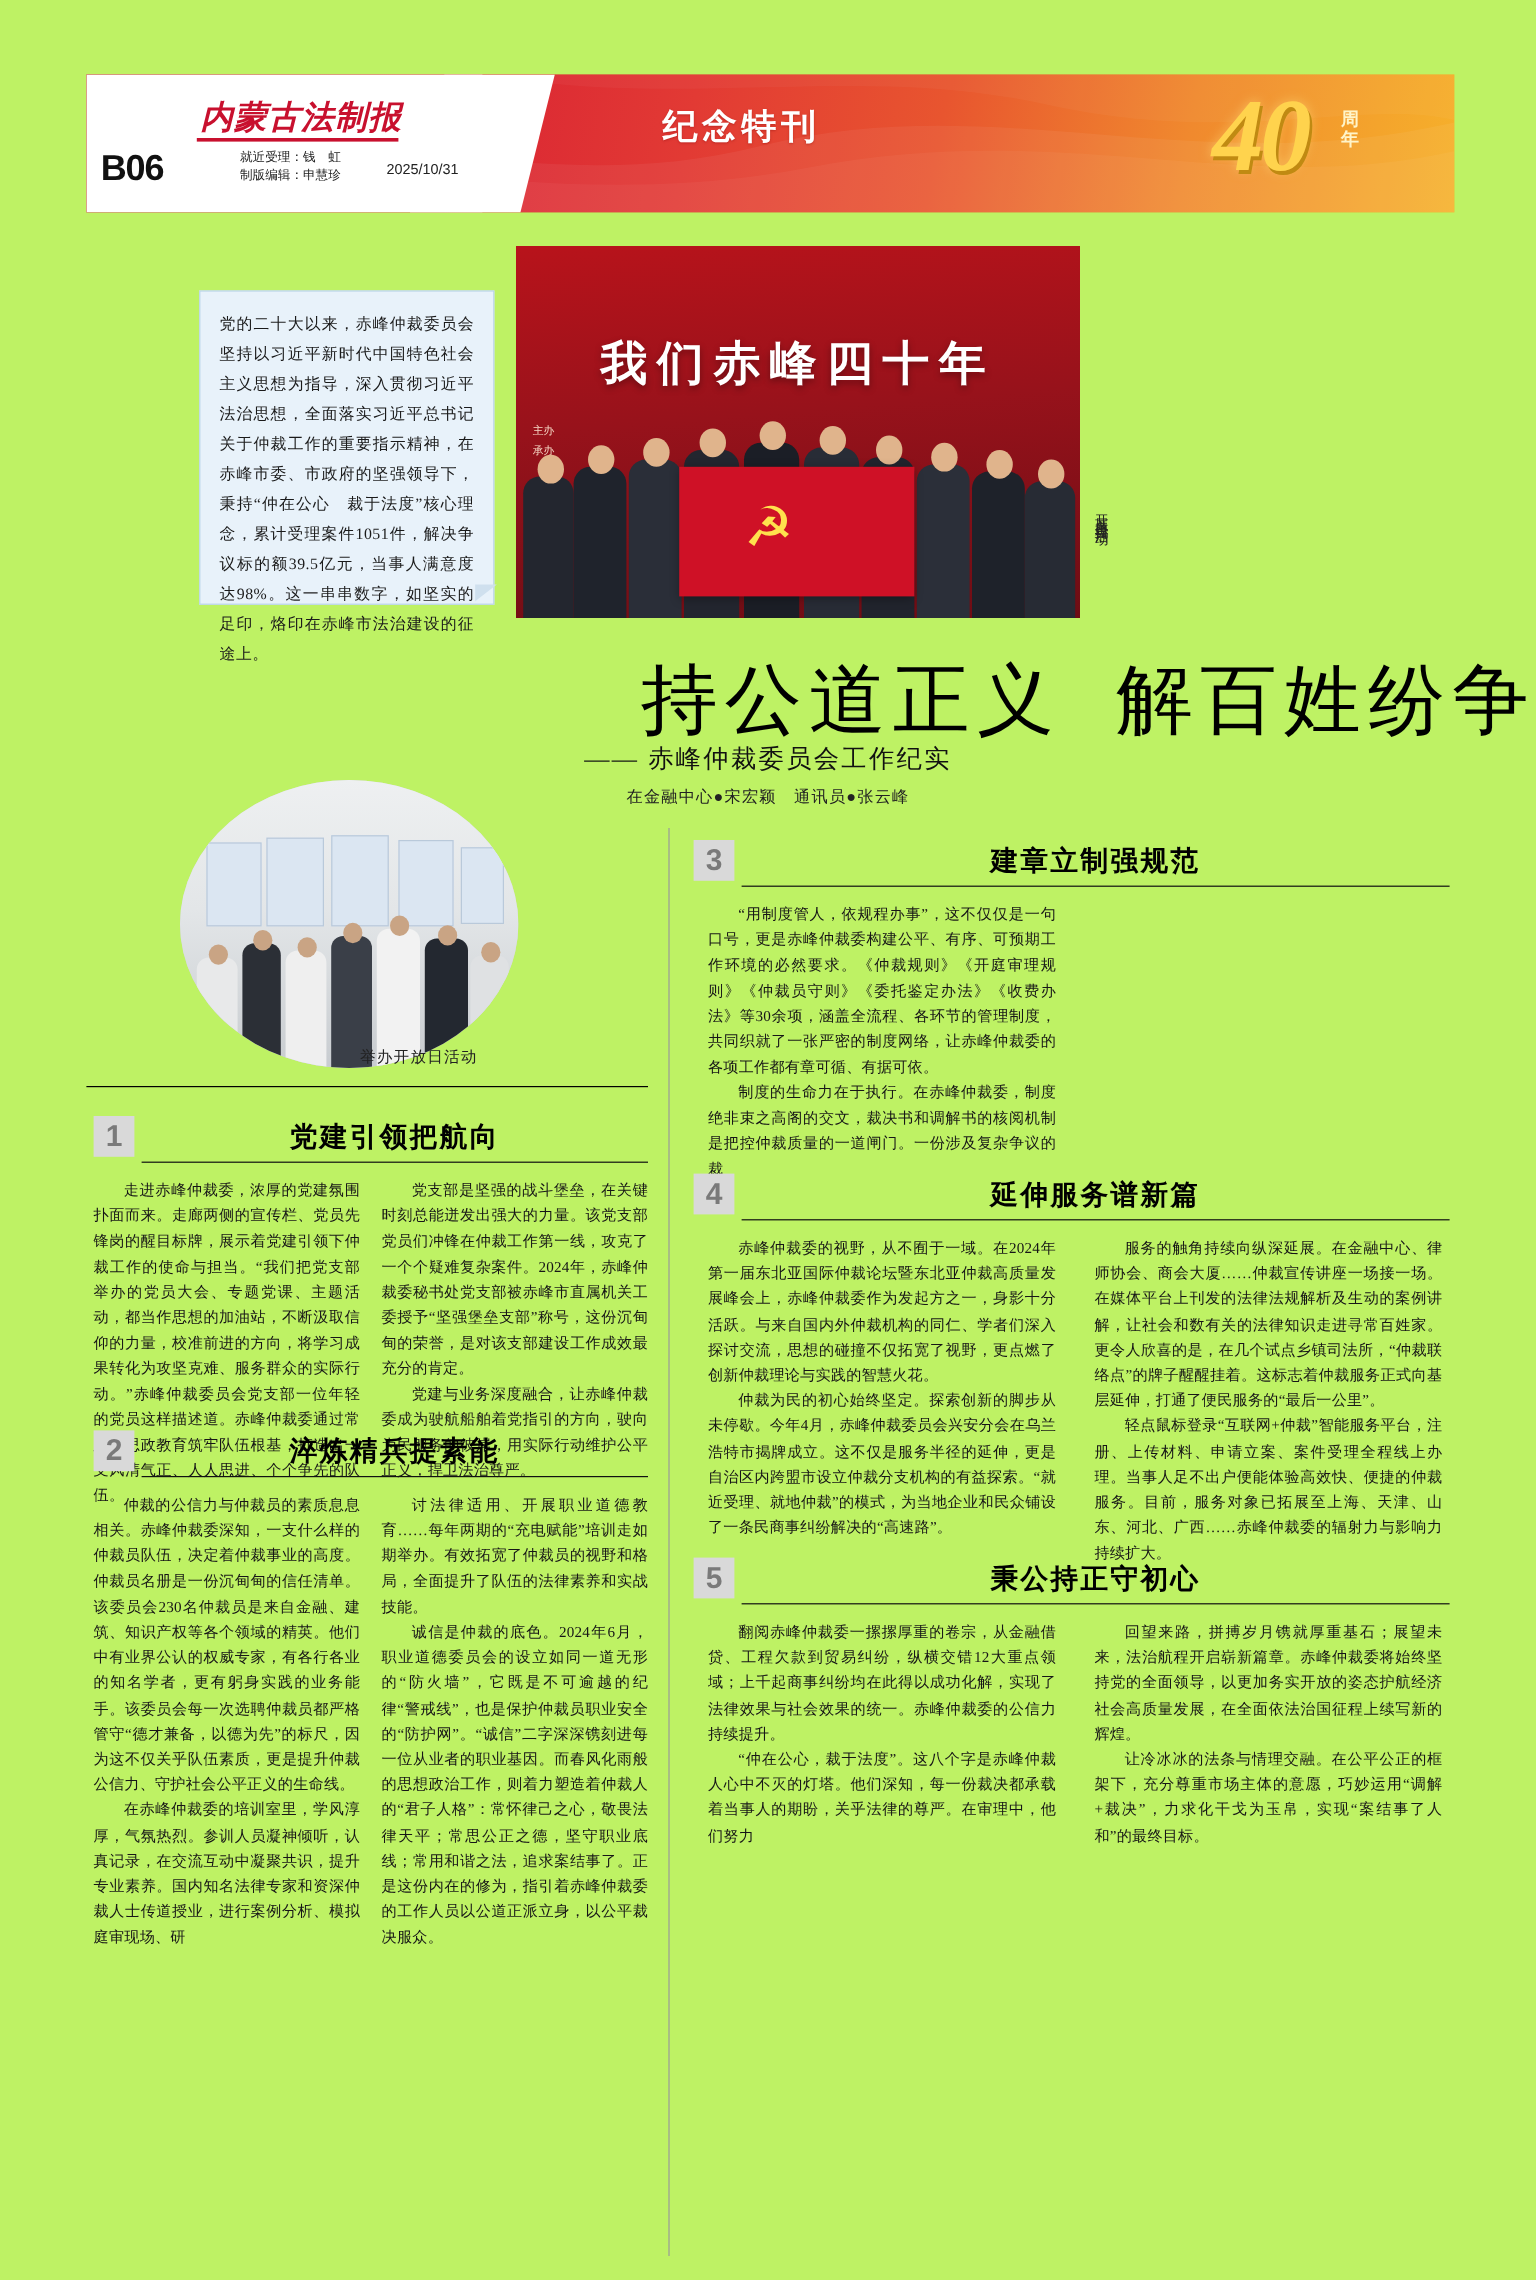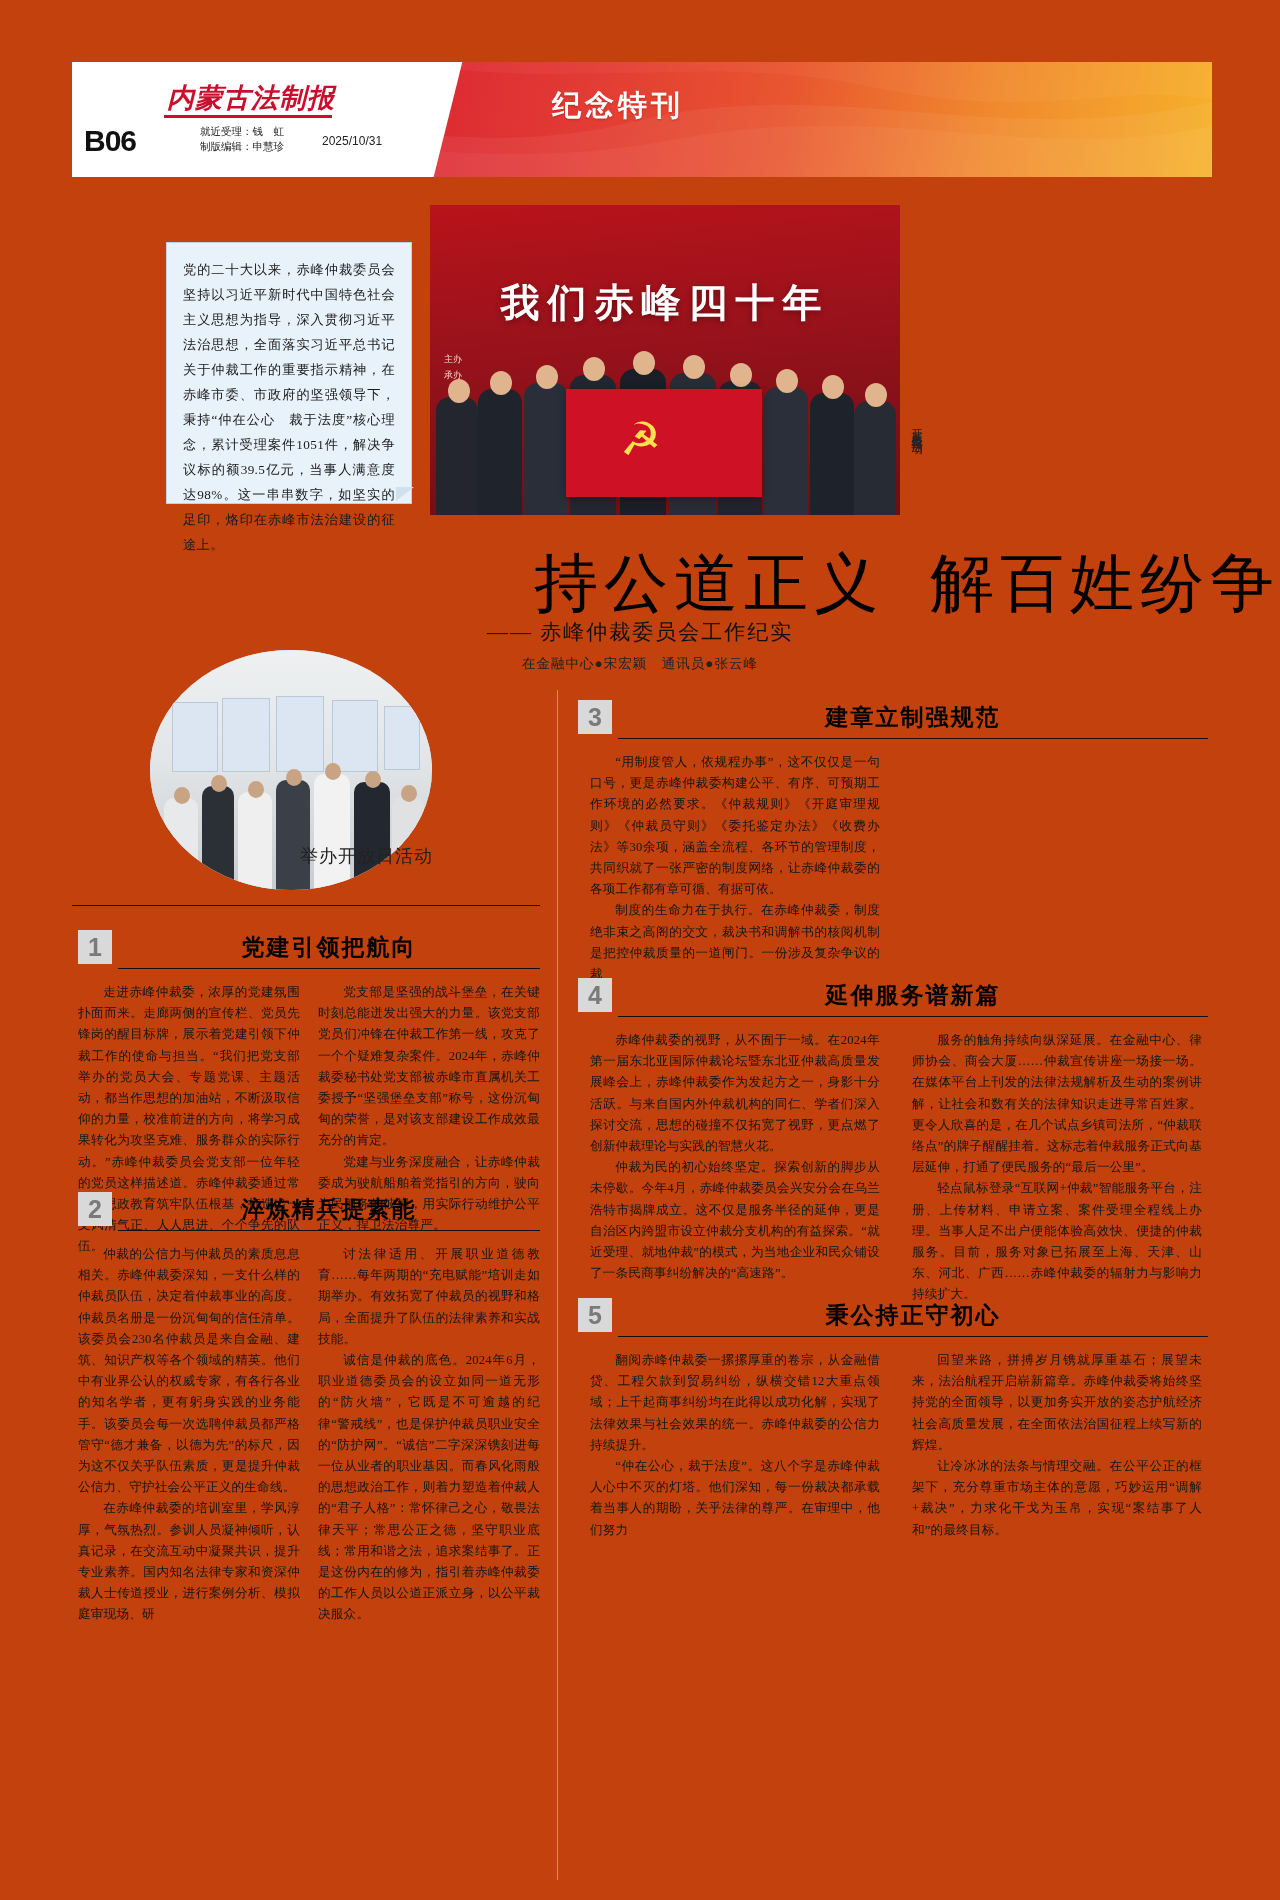--- a/index.html
+++ b/index.html
@@ -13,21 +13,21 @@
     font-family: "Liberation Serif", "DejaVu Serif", serif;
     color: #111;
     position: relative;
     overflow: hidden;
   }
   .page {
     position: absolute;
     left: 0; top: 0;
     width: 1280px;
     height: 1900px;
-    background: #c2410c;
+    background: #bef264;
   }
 
   
   .masthead {
     position: absolute;
     left: 72px;
     top: 62px;
     width: 1140px;
     height: 115px;
     background: linear-gradient(100deg, #c8102e 0%, #d81f33 22%, #e23a34 44%, #e8552f 62%, #f0892e 80%, #f6b12b 100%);
@@ -304,22 +304,22 @@
     border: 1px solid #b9c9da;
   }
   .p2 {
     position: absolute;
     bottom: 0;
     border-radius: 10px 10px 0 0;
   }
   .caption-round {
     position: absolute;
     left: 300px;
-    top: 844px;
-    font-size: 18px;
+    top: 872px;
+    font-size: 13px;
     color: #222;
     letter-spacing: 1px;
   }
 
   
   .rule {
     position: absolute;
     background: #000;
   }
 
@@ -393,20 +393,24 @@
     <div class="masthead-white"></div>
     <div class="logo-cn">内蒙古法制报</div>
     <div class="logo-underline"></div>
     <div class="page-num">B06</div>
     <div class="credits">
       <div>就近受理：钱　虹</div>
       <div>制版编辑：申慧珍</div>
     </div>
     <div class="pub-date">2025/10/31</div>
     <div class="special-title">纪念特刊</div>
+    <div class="anniv">
+      <div class="anniv-num">40</div>
+      <div class="anniv-zh">周年</div>
+    </div>
   </div>
 
   <div class="intro-box">
     <p>党的二十大以来，赤峰仲裁委员会坚持以习近平新时代中国特色社会主义思想为指导，深入贯彻习近平法治思想，全面落实习近平总书记关于仲裁工作的重要指示精神，在赤峰市委、市政府的坚强领导下，秉持“仲在公心　裁于法度”核心理念，累计受理案件1051件，解决争议标的额39.5亿元，当事人满意度达98%。这一串串数字，如坚实的足印，烙印在赤峰市法治建设的征途上。</p>
   </div>
   <div class="intro-tail"></div>
 
   <div class="photo-top">
     <div class="banner-text">我们赤峰四十年</div>
     <div class="sub-left">主办<br>承办</div>

